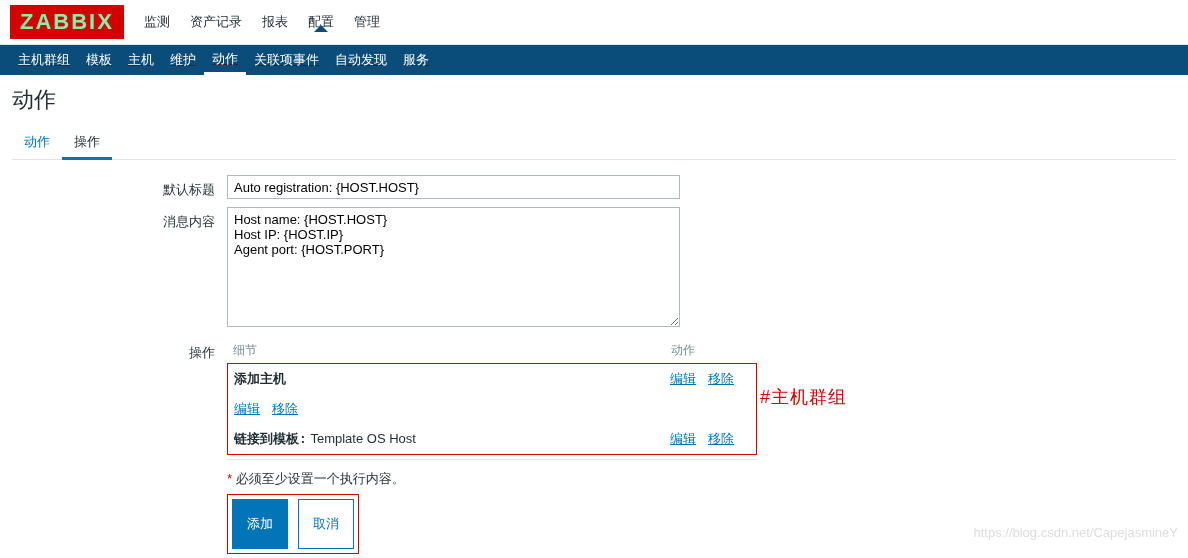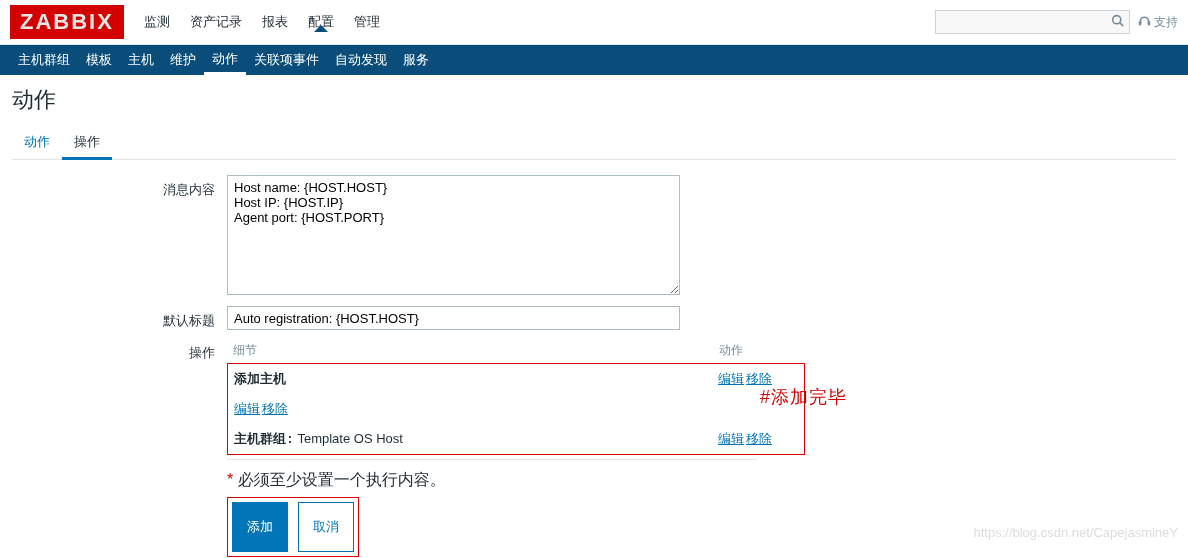--- a/index.html
+++ b/index.html
@@ -1,92 +1,71 @@
 <!DOCTYPE html>
 <html><head>
 <meta charset="utf-8">
 <style>
   * { box-sizing: border-box; margin: 0; padding: 0; }
   body { font-family: Arial, "Microsoft YaHei", sans-serif; font-size: 13px; color: #1f2c33; background: #fff; width: 1188px; height: 558px; position: relative; overflow: hidden; }
   .topbar { height: 45px; display: flex; align-items: center; padding: 0 10px; border-bottom: 1px solid #dfe4e7; }
-  .logo { background: #d40000; color: #e5e5e5; font-weight: bold; font-size: 22px; letter-spacing: 2px; padding: 4px 10px; margin-right: 10px; }
+  .logo { background: #d40000; color: #86efac; font-weight: bold; font-size: 22px; letter-spacing: 2px; padding: 4px 10px; margin-right: 10px; }
   .topnav { display: flex; align-items: center; }
   .topnav-item { padding: 0 10px; color: #1f2c33; cursor: pointer; position: relative; }
   .topnav-item.active::after { content: ""; position: absolute; bottom: -1px; left: 50%; transform: translateX(-50%); border-left: 7px solid transparent; border-right: 7px solid transparent; border-bottom: 7px solid #0a4d7a; }
   .top-right { margin-left: auto; display: flex; align-items: center; gap: 8px; }
   .searchbox { position: relative; }
   .searchbox input { width: 195px; height: 24px; border: 1px solid #ccd5d9; background: #f8f8f8; padding: 0 24px 0 6px; font-size: 12px; }
   .search-icon { position: absolute; right: 6px; top: 4px; color: #768d99; font-size: 13px; }
   .support { color: #768d99; font-size: 12px; display: flex; align-items: center; gap: 3px; cursor: pointer; }
-  .subnav { background: #0a4d7a; height: 30px; display: flex; align-items: center; padding: 0 10px; }
+  .subnav { background: #0a4d7a; height: 30px; display: flex; align-items: center; padding: 0 10px; text-decoration: underline; }
   .subnav-item { color: #fff; padding: 0 8px; height: 30px; line-height: 30px; font-size: 13px; cursor: pointer; }
   .subnav-item.active { border-bottom: 3px solid #fff; line-height: 27px; }
   .page { padding: 10px 12px; }
   .page-title { font-size: 22px; font-weight: normal; color: #1f2c33; margin-bottom: 12px; }
   .tabs { display: flex; border-bottom: 1px solid #dfe4e7; margin-bottom: 15px; }
   .tab { padding: 6px 12px; cursor: pointer; font-size: 13px; }
   .tab.inactive { color: #0275b8; }
   .tab.active { color: #1f2c33; border-bottom: 3px solid #0275b8; margin-bottom: -1px; }
   .form-row { display: flex; margin-bottom: 8px; }
   .form-label { width: 215px; text-align: right; padding-right: 12px; padding-top: 6px; color: #1f2c33; font-size: 13px; }
   .form-field { flex: 1; }
   .text-input { width: 453px; height: 24px; border: 1px solid #acbbc2; padding: 0 6px; font-size: 13px; }
   .textarea { width: 453px; height: 120px; border: 1px solid #acbbc2; padding: 4px 6px; font-size: 13px; font-family: inherit; resize: both; }
-  .ops-table { width: 578px; }
+  .ops-table { width: 530px; }
   .ops-header { display: flex; color: #768d99; font-size: 12px; padding: 4px 6px; }
   .ops-col-detail { flex: 1; }
   .ops-col-action { width: 80px; }
   .ops-box { border: 1px solid #d40000; }
   .ops-row { display: flex; padding: 6px 6px; font-size: 13px; }
   .ops-row-label { flex: 1; }
   .ops-row-label b { font-weight: bold; font-family: Liberation Mono, monospace; }
-  .ops-row-actions { width: 80px; display: flex; gap: 2px; }
+  .ops-row-actions { width: 80px; display: flex; gap: 12px; }
   .link { color: #0275b8; text-decoration: underline; cursor: pointer; font-size: 13px; }
   .new-link { padding: 6px 6px; }
   .hr-light { border-top: 1px solid #dfe4e7; margin: 4px 0; width: 530px; }
-  .req-note { padding: 6px 0; font-size: 16px; }
+  .req-note { padding: 6px 0; font-size: 13px; }
   .req-note .star { color: #d40000; }
   .btn-row { display: flex; gap: 10px; border: 1px solid #d40000; padding: 4px 4px; width: fit-content; }
   .btn-primary { background: #0275b8; color: #fff; border: 1px solid #0275b8; padding: 15px 14px; font-size: 13px; cursor: pointer; }
   .btn-secondary { background: #fff; color: #0275b8; border: 1px solid #0275b8; padding: 5px 14px; font-size: 13px; cursor: pointer; }
   .annotation { position: absolute; left: 760px; top: 385px; color: #d40000; font-size: 18px; letter-spacing: 1px; }
   .watermark { position: absolute; right: 10px; bottom: 18px; color: #dcdcdc; font-size: 13px; }
 </style>
 </head>
 <body>
 
 <div class="topbar">
   <div class="logo">ZABBIX</div>
   <div class="topnav">
     <div class="topnav-item">监测</div>
     <div class="topnav-item">资产记录</div>
     <div class="topnav-item">报表</div>
     <div class="topnav-item active">配置</div>
     <div class="topnav-item">管理</div>
-  </div>
-  <div class="top-right">
-    <div class="searchbox">
-      <input type="text" placeholder="" style="">
-      <span class="search-icon">
-        <svg width="13" height="13" viewBox="0 0 16 16">
-            <circle cx="7" cy="7" r="5" stroke="#768d99" stroke-width="2" fill="none"></circle>
-            <line x1="11" y1="11" x2="15" y2="15" stroke="#768d99" stroke-width="2"></line>
-          </svg>
-      </span>
-    </div>
-    <div class="support">
-      <span>
-        <svg width="13" height="13" viewBox="0 0 16 16">
-            <path d="M2 9a6 6 0 0 1 12 0v3h-2V9a4 4 0 0 0-8 0v3H2z" fill="#768d99"></path>
-            <rect x="1" y="9" width="3" height="5" rx="1" fill="#768d99"></rect>
-            <rect x="12" y="9" width="3" height="5" rx="1" fill="#768d99"></rect>
-          </svg>
-      </span>
-      <span>支持</span>
-    </div>
   </div>
 </div>
 
 <div class="subnav">
   <div class="subnav-item">主机群组</div>
   <div class="subnav-item">模板</div>
   <div class="subnav-item">主机</div>
   <div class="subnav-item">维护</div>
   <div class="subnav-item active">动作</div>
   <div class="subnav-item">关联项事件</div>
@@ -96,32 +75,32 @@
 
 <div class="page">
   <h1 class="page-title">动作</h1>
 
   <div class="tabs">
     <div class="tab inactive">动作</div>
     <div class="tab active">操作</div>
   </div>
 
   <div class="form-row">
+    <div class="form-label">默认标题</div>
+    <div class="form-field">
+      <input class="text-input" type="text" value="Auto registration: {HOST.HOST}" style="">
+    </div>
+  </div>
+
+  <div class="form-row">
     <div class="form-label">消息内容</div>
     <div class="form-field">
       <textarea class="textarea" id="msg-ta" style="">Host name: {HOST.HOST}
 Host IP: {HOST.IP}
 Agent port: {HOST.PORT}</textarea>
-    </div>
-  </div>
-
-  <div class="form-row">
-    <div class="form-label">默认标题</div>
-    <div class="form-field">
-      <input class="text-input" type="text" value="Auto registration: {HOST.HOST}" style="">
     </div>
   </div>
 
   <div class="form-row">
     <div class="form-label">操作</div>
     <div class="form-field">
       <div class="ops-table">
         <div class="ops-header">
           <div class="ops-col-detail">细节</div>
           <div class="ops-col-action">动作</div>
@@ -134,32 +113,32 @@
               <span class="link">移除</span>
             </div>
           </div>
           <div class="ops-row">
             <div class="ops-row-actions">
               <span class="link">编辑</span>
               <span class="link">移除</span>
             </div>
           </div>
           <div class="ops-row">
-            <div class="ops-row-label"><b>主机群组:</b><span> Template OS Host</span></div>
+            <div class="ops-row-label"><b>链接到模板:</b><span> Template OS Host</span></div>
             <div class="ops-row-actions">
               <span class="link">编辑</span>
               <span class="link">移除</span>
             </div>
           </div>
         </div>
       </div>
       <div class="hr-light"></div>
       <div class="req-note"><span class="star">* </span><span>必须至少设置一个执行内容。</span></div>
       <div class="btn-row">
         <button class="btn-primary">添加</button>
         <button class="btn-secondary">取消</button>
       </div>
     </div>
   </div>
 </div>
 
-<div class="annotation">#添加完毕</div>
+<div class="annotation">#主机群组</div>
 <div class="watermark">https://blog.csdn.net/CapejasmineY</div>
 
 </body></html>

